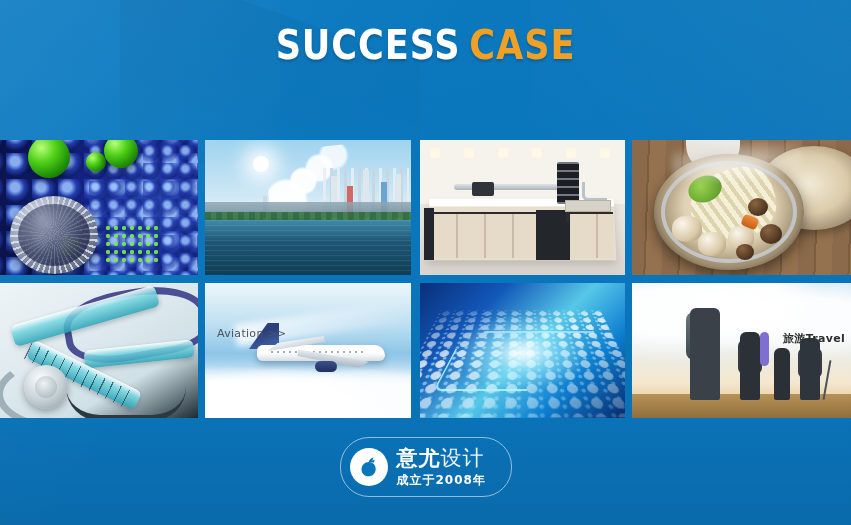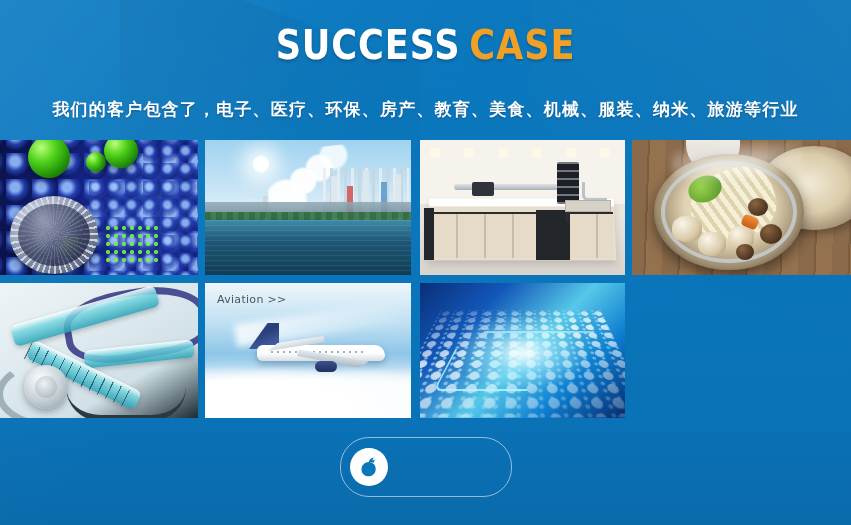--- a/index.html
+++ b/index.html
@@ -71,20 +71,21 @@
   .row.r2{top:143px;}
   .cell{position:relative;overflow:hidden;background:#083c63;}
   .c1{width:198px;margin-right:7px;}
   .c2{width:206px;margin-right:9px;}
   .c3{width:205px;margin-right:7px;}
   .c4{width:219px;}
   .art{position:absolute;inset:0;overflow:hidden;}
   .cap{
     position:absolute;font-size:11px;color:#4b5560;white-space:nowrap;
     letter-spacing:0.3px;
+    margin-top:34px;
   }
 
   
   .nano{background:radial-gradient(circle at 78% 50%,#2a49b4 0%,#16268c 38%,#0a1248 100%);}
   .nano .dotgrid{
     position:absolute;inset:-10%;
     background-image:radial-gradient(circle at 35% 32%, rgba(150,190,255,0.95) 0 18%, rgba(40,70,190,0.85) 38%, rgba(10,20,80,0.2) 62%, rgba(0,0,0,0) 72%);
     background-size:26px 26px;opacity:.95;
   }
   .nano .dotgrid2{
@@ -329,21 +330,20 @@
   <div class="facet c"></div>
   <div class="facet d"></div>
 
   <div class="header">
 
     <div class="title">
       <span class="w1">SUCCESS</span><span class="w2">CASE</span>
     </div>
 
 
-    <div class="tagline">我们的客户包含了，电子、医疗、环保、房产、教育、美食、机械、服装、纳米、旅游等行业</div>
   </div>
 
   <div class="gallery">
 
     <div class="row r1">
 
       <div class="cell c1">
         <div class="art nano">
           <div class="dotgrid"></div>
           <div class="dotgrid2"></div>
@@ -442,32 +442,54 @@
 
       <div class="cell c3">
         <div class="art elec">
           <div class="bits"></div>
           <div class="glow"></div>
           <div class="trace"></div>
           <div class="trace2"></div>
         </div>
       </div>
 
+      <div class="cell c4">
+        <div class="art trav">
+          <div class="sky"></div>
+          <div class="ground"></div>
+          <div class="pack1"></div>
+          <div class="hiker h1"></div>
+          <div class="pack2"></div>
+          <div class="hiker h2"></div>
+          <div class="roll"></div>
+          <div class="hiker h3"></div>
+          <div class="pack4"></div>
+          <div class="hiker h4"></div>
+          <div class="pole"></div>
+        </div>
+        <div class="cap cap-travel">旅游Travel</div>
+      </div>
 
     </div>
   </div>
 
   <div class="footer">
     <div class="logo">
 
       <div class="logo-mark">
         <svg width="28" height="28" viewBox="0 0 28 28" aria-hidden="true">
           <path d="M6.5 16.5c0-4.4 3.3-7.6 7.4-7.6 3.9 0 6.8 2.9 6.8 7 0 4.4-3.2 7.4-7.2 7.4-4.1 0-7-2.9-7-6.8z" fill="#0a76bc"></path>
           <path d="M13.6 9.2c.6-2.6 2.6-4.4 5.1-4.8-.9 1.3-1.2 2.3-1.1 3.4.9-.8 1.9-1.2 3.1-1.2-1.1.9-1.7 1.9-1.9 3.1-1.4-.5-3.3-.6-5.2-.5z" fill="#0a76bc"></path>
           <circle cx="19.9" cy="6.6" r="0.9" fill="#ffffff"></circle>
         </svg>
       </div>
 
+      <div class="logo-text">
+        <div class="logo-row1">
+          <span>意尤</span><span class="light">设计</span>
+        </div>
+        <div class="logo-row2">成立于2008年</div>
+      </div>
 
     </div>
   </div>
 
 </div>
 
 </body></html>

